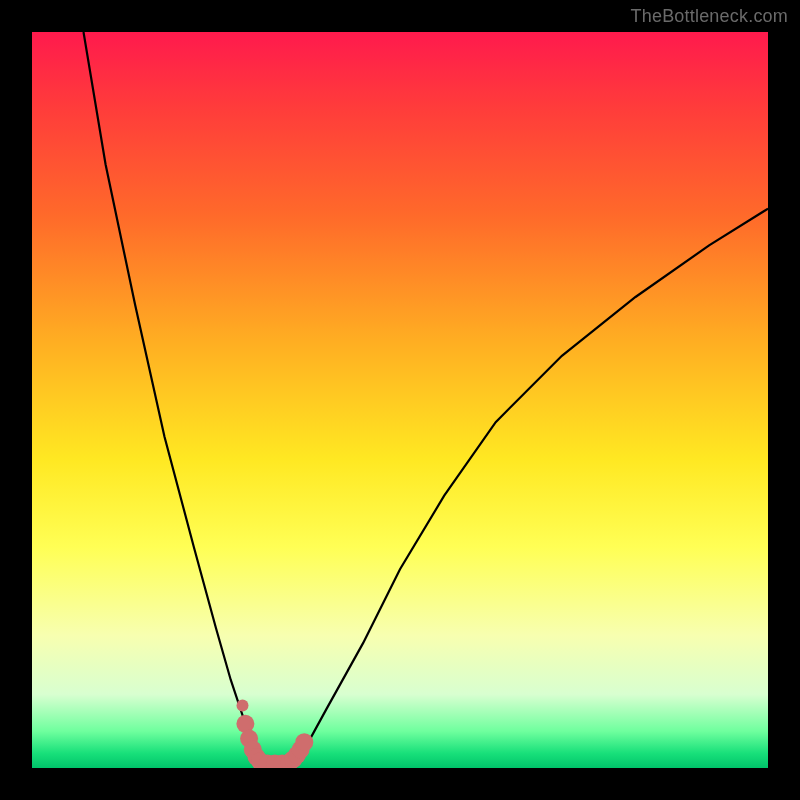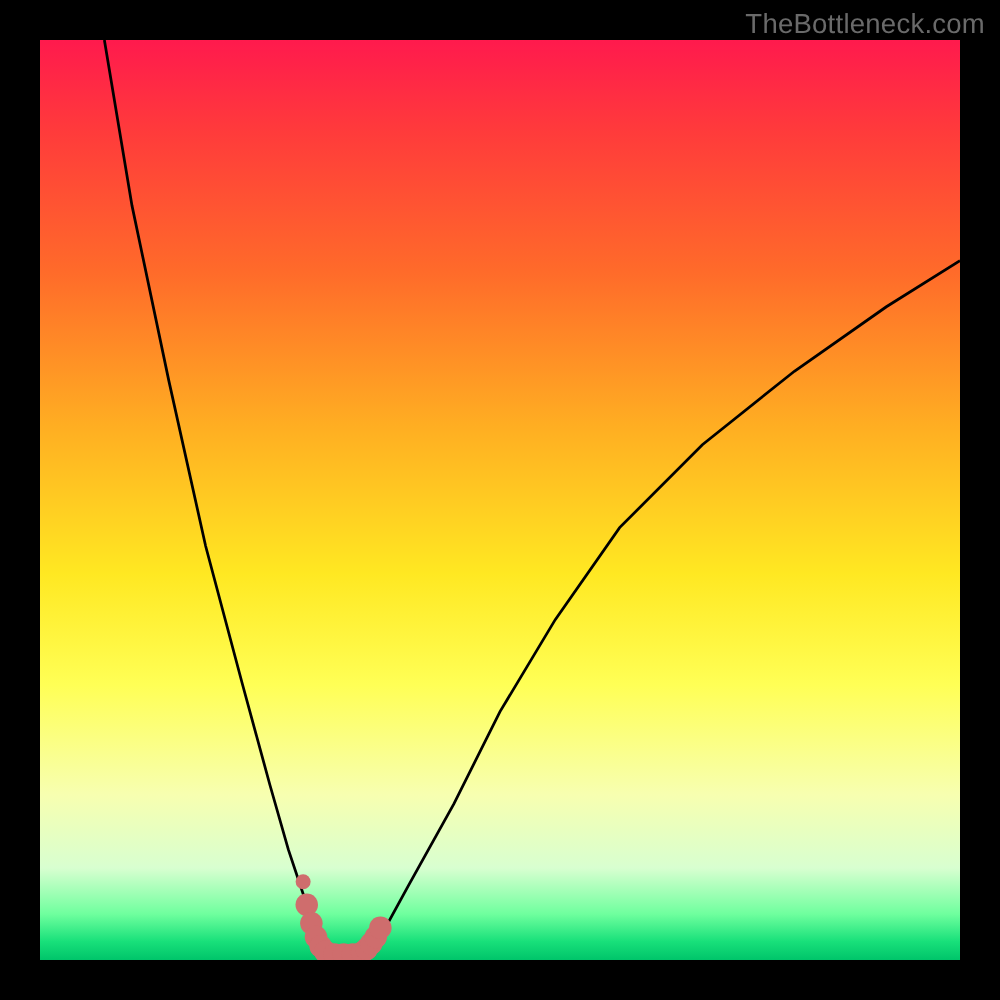--- a/index.html
+++ b/index.html
@@ -37,21 +37,21 @@
       #6fff9e 95%,
       #18e07a 98%,
       #00c46a 100%
     );
   }
   .watermark {
     position: absolute;
     top: 6px;
     right: 12px;
     color: #6a6a6a;
-    font-size: 22px;
+    font-size: 18px;
     font-weight: 500;
     letter-spacing: 0.2px;
     user-select: none;
   }
   svg {
     position: absolute;
     left: 0;
     top: 0;
   }
 </style>

